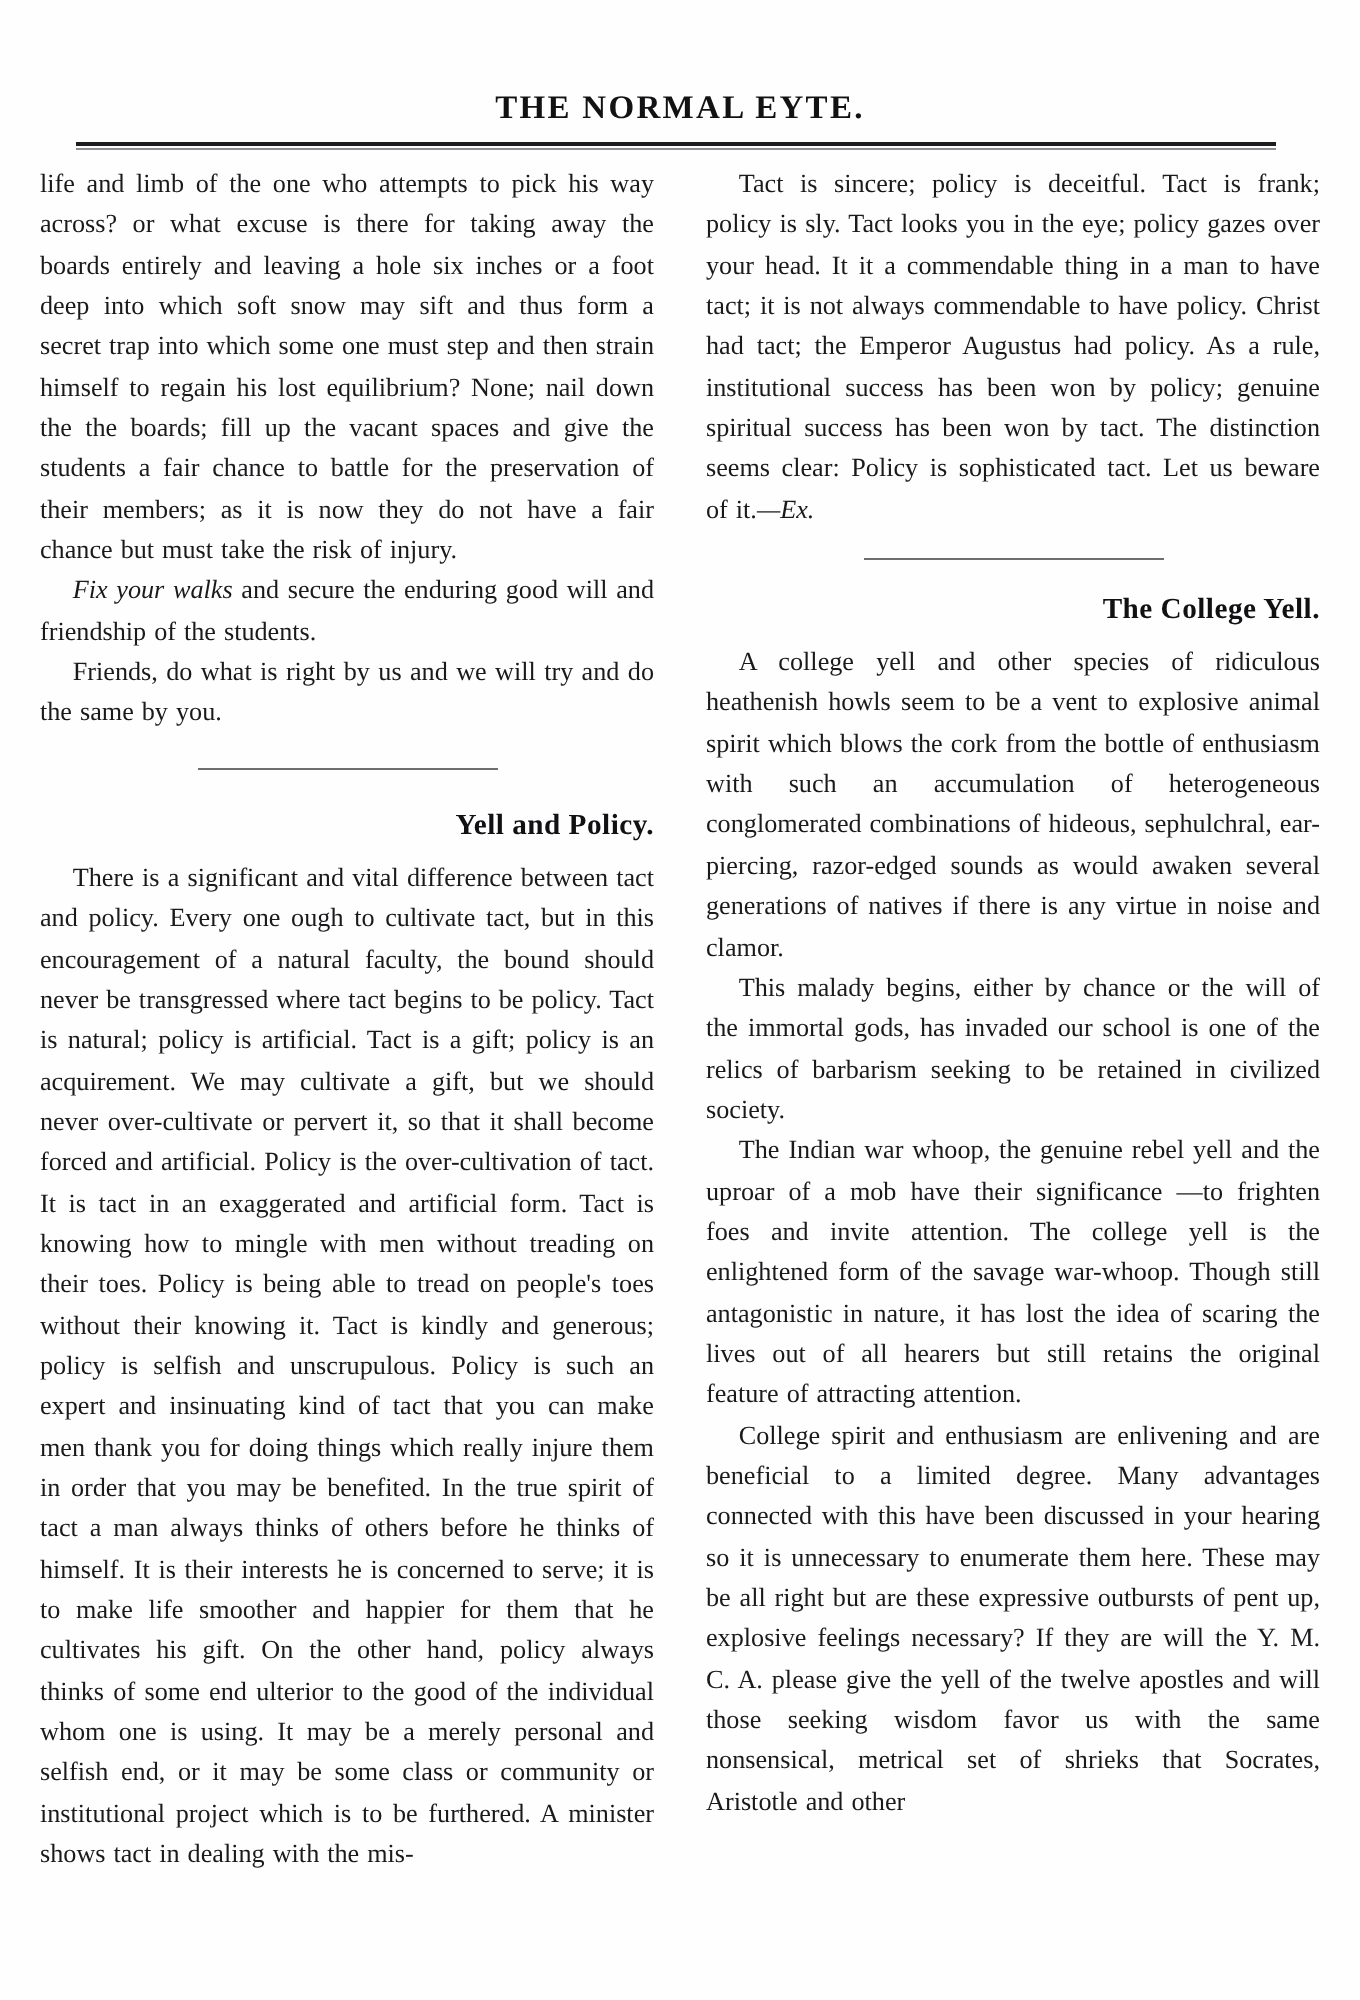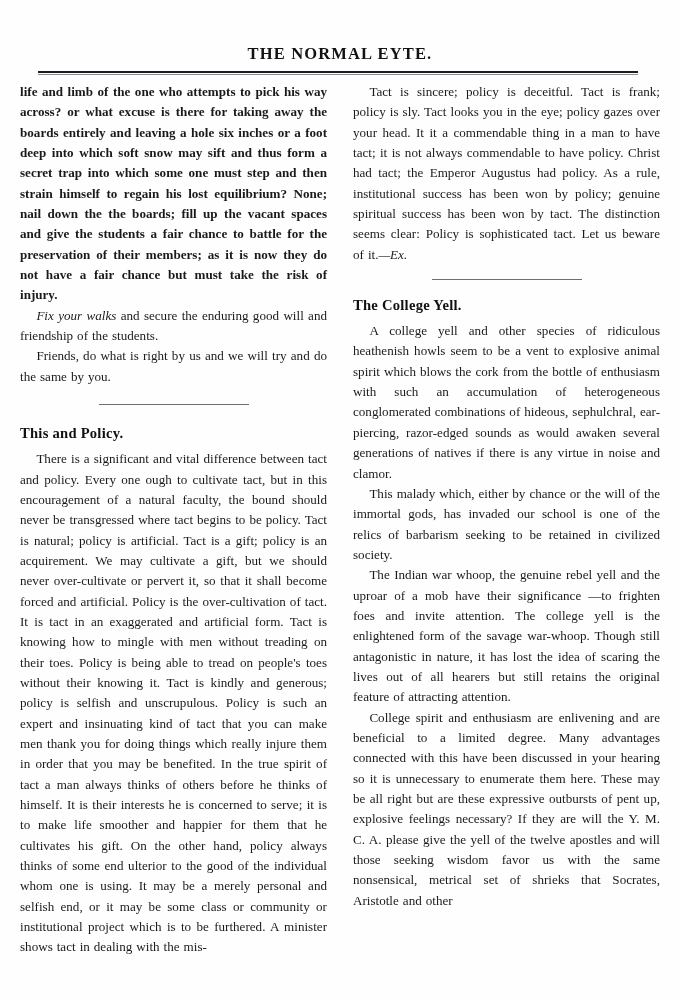--- a/index.html
+++ b/index.html
@@ -72,35 +72,34 @@
     font-size: 13.1px;
     line-height: 20.35px;
     text-align: justify;
     text-justify: inter-word;
     text-indent: 1.25em;
     word-spacing: 0.055em;
     color: #1a1a1d;
   }
   p.para.noindent {
     text-indent: 0;
-    font-weight: bold;
   }
   p.para + p.para {
     margin-top: 0;
   }
   .ital {
     font-style: italic;
   }
 
   
   h2.section-heading {
     margin: 0;
     font-size: 14.6px;
     font-weight: bold;
-    text-align: left;
+    text-align: right;
     letter-spacing: 0.25px;
     color: #111114;
     padding-top: 7px;
     padding-bottom: 7px;
   }
 
   
   .divider {
     height: 1px;
     background: #4d4d53;
@@ -130,38 +129,38 @@
     <div class="col">
 
       <p class="para noindent">life and limb of the one who attempts to pick his way across? or what excuse is there for taking away the boards entirely and leaving a hole six inches or a foot deep into which soft snow may sift and thus form a secret trap into which some one must step and then strain himself to regain his lost equilibrium?   None; nail down the the boards; fill up the vacant spaces and give the students a fair chance to battle for the preservation of their members; as it is now they do not have a fair chance but must take the risk of injury.</p>
 
       <p class="para"><span class="ital">Fix your walks</span><span> and secure the enduring good will and friendship of the students.</span></p>
 
       <p class="para">Friends, do what is right by us and we will try and do the same by you.</p>
 
       <div class="divider"></div>
 
-      <h2 class="section-heading">This and Policy.</h2>
+      <h2 class="section-heading">Yell and Policy.</h2>
 
       <p class="para">There is a significant and vital difference between tact and policy.   Every one ough to cultivate tact, but in this encouragement of a natural faculty, the bound should never be transgressed where tact begins to be policy.   Tact is natural; policy is artificial.   Tact is a gift; policy is an acquirement.   We may cultivate a gift, but we should never over-cultivate or pervert it, so that it shall become forced and artificial.   Policy is the over-cultivation of tact.   It is tact in an exaggerated and artificial form.   Tact is knowing how to mingle with men without treading on their toes.   Policy is being able to tread on people's toes without their knowing it.   Tact is kindly and generous; policy is selfish and unscrupulous.   Policy is such an expert and insinuating kind of tact that you can make men thank you for doing things which really injure them in order that you may be benefited.   In the true spirit of tact a man always thinks of others before he thinks of himself.   It is their interests he is concerned to serve; it is to make life smoother and happier for them that he cultivates his gift. On the other hand, policy always thinks of some end ulterior to the good of the individual whom one is using.   It may be a merely personal and selfish end, or it may be some class or community or institutional project which is to be furthered. A minister shows tact in dealing with the mis-</p>
 
     </div>
 
     <div class="col">
 
 
       <p class="para"><span>Tact is sincere; policy is deceitful.   Tact is frank; policy is sly.   Tact looks you in the eye; policy gazes over your head.   It it a commendable thing in a man to have tact;  it is not always commendable to have policy.   Christ had tact; the Emperor Augustus had policy.   As a rule, institutional success has been won by policy; genuine spiritual success has been won by tact. The distinction seems clear:   Policy is sophisticated tact.   Let us beware of it.</span><span class="ital">—Ex.</span></p>
 
       <div class="divider tight"></div>
 
       <h2 class="section-heading">The College Yell.</h2>
 
       <p class="para">A college yell and other species of ridiculous heathenish howls seem to be a vent to explosive animal spirit which blows the cork from the bottle of enthusiasm with such an accumulation of heterogeneous conglomerated combinations of hideous, sephulchral, ear-piercing, razor-edged sounds as would awaken several generations of natives if there is any virtue in noise and clamor.</p>
 
-      <p class="para">This malady which, either by chance or the will of the immortal gods, has invaded our school is one of the relics of barbarism seeking to be retained in civilized society.</p>
+      <p class="para">This malady begins, either by chance or the will of the immortal gods, has invaded our school is one of the relics of barbarism seeking to be retained in civilized society.</p>
 
       <p class="para">The Indian war whoop, the genuine rebel yell and the uproar of a mob have their significance —to frighten foes and invite attention.   The college yell is the enlightened form of the savage war-whoop.   Though still antagonistic in nature, it has lost the idea of scaring the lives out of all hearers but still retains the original feature of attracting attention.</p>
 
       <p class="para">College spirit and enthusiasm are enlivening and are beneficial to a limited degree.   Many advantages connected with this have been discussed in your hearing so it is unnecessary to enumerate them here.   These may be all right but are these expressive outbursts of pent up, explosive feelings necessary?  If they are will the Y. M. C. A. please give the yell of the twelve apostles and will those seeking wisdom favor us with the same nonsensical, metrical set of shrieks that Socrates, Aristotle and other</p>
 
     </div>
 
   </div>
 </div>
 

